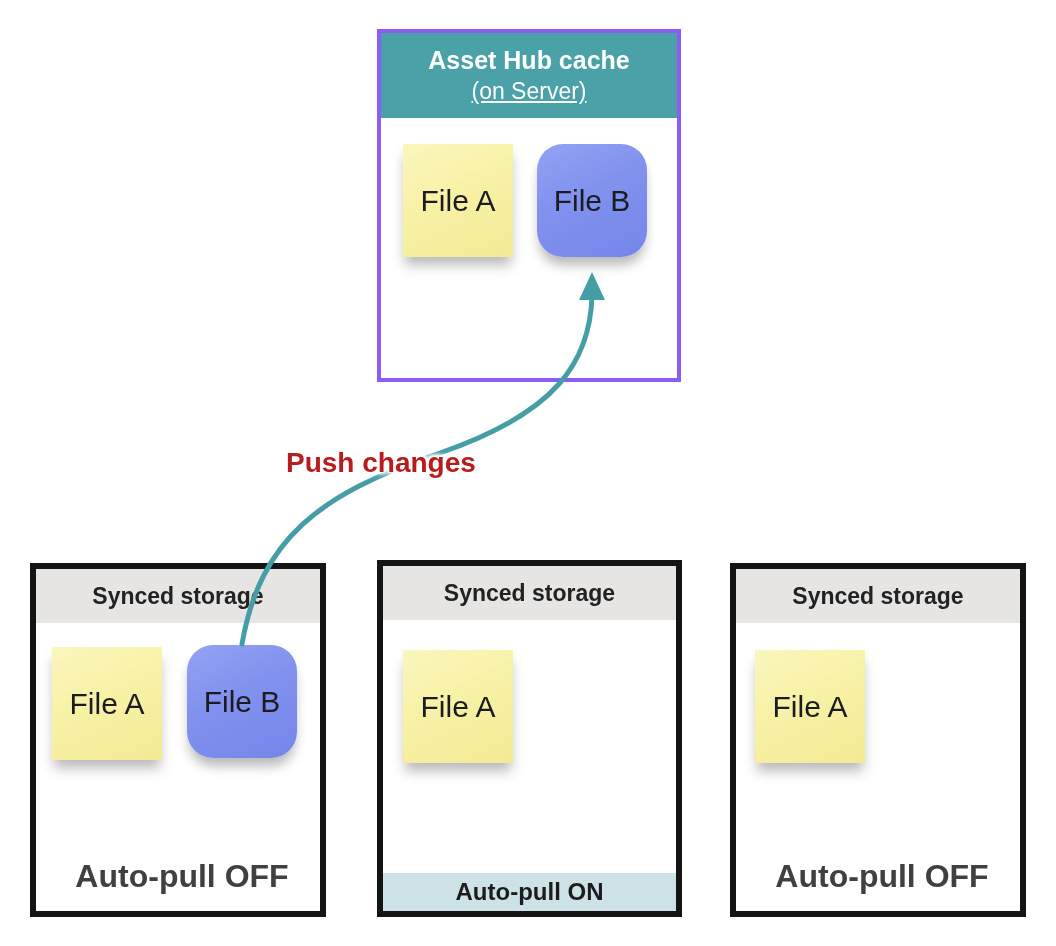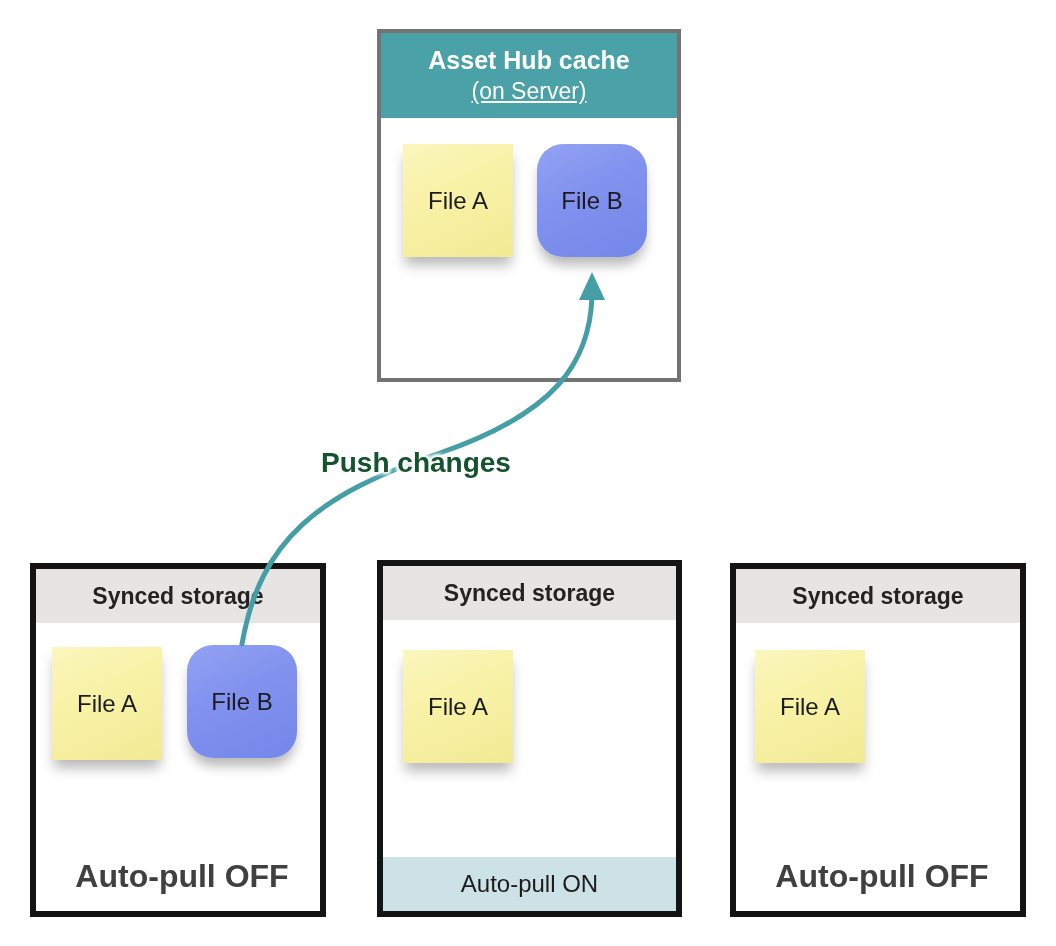--- a/index.html
+++ b/index.html
@@ -17,21 +17,21 @@
   }
 
   
   .cache-box {
     position: absolute;
     left: 377px;
     top: 29px;
     width: 304px;
     height: 353px;
     background: #ffffff;
-    border: 4px solid #737373;
+    border: 4px solid #8b5cf6;
     box-sizing: border-box;
   }
   .cache-header {
     position: absolute;
     left: 0; right: 0; top: 0;
     height: 85px;
     background: #4aa1a8;
     color: #ffffff;
     text-align: center;
     display: flex;
@@ -52,21 +52,21 @@
   }
 
   
   .sticky {
     position: absolute;
     width: 110px;
     height: 113px;
     display: flex;
     align-items: center;
     justify-content: center;
-    font-size: 24px;
+    font-size: 30px;
     color: #1b1b20;
     box-shadow: 0 10px 12px -2px rgba(0,0,0,0.28);
   }
   .sticky-yellow {
     background: linear-gradient(155deg, #fbf6bd 0%, #f8f2a8 40%, #f2ea94 100%);
   }
   .sticky-blue {
     background: linear-gradient(155deg, #93a2f3 0%, #8091ee 45%, #7486e9 100%);
     border-radius: 26px;
   }
@@ -102,46 +102,46 @@
     bottom: 16px;
     text-align: center;
     color: #404040;
     font-size: 32px;
     font-weight: bold;
     margin-left: 8px;
   }
   .storage-footer-on {
     position: absolute;
     left: 0; right: 0; bottom: 0;
-    height: 54px;
+    height: 38px;
     background: #cde2e6;
     display: flex;
     align-items: center;
     justify-content: center;
     color: #1c1c1c;
     font-size: 24px;
-    font-weight: normal;
+    font-weight: bold;
   }
 
   
   .arrow-layer {
     position: absolute;
     left: 0; top: 0;
     width: 1056px;
     height: 946px;
     pointer-events: none;
     z-index: 5;
   }
   .push-label {
     position: absolute;
     left: 286px;
     top: 447px;
     width: 260px;
-    text-align: center;
-    color: #14532d;
+    text-align: left;
+    color: #b91c1c;
     font-size: 28px;
     font-weight: bold;
     z-index: 6;
     text-shadow:
       0 0 4px #ffffff, 0 0 6px #ffffff, 0 0 8px #ffffff,
       2px 2px 3px #ffffff, -2px -2px 3px #ffffff,
       2px -2px 3px #ffffff, -2px 2px 3px #ffffff;
   }
 </style>
 </head>

